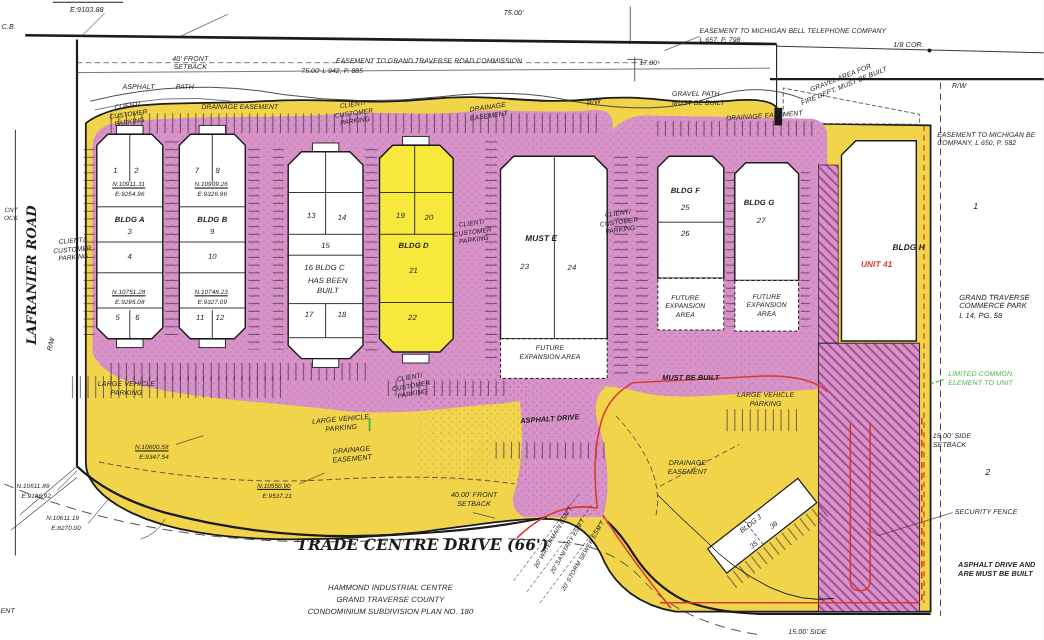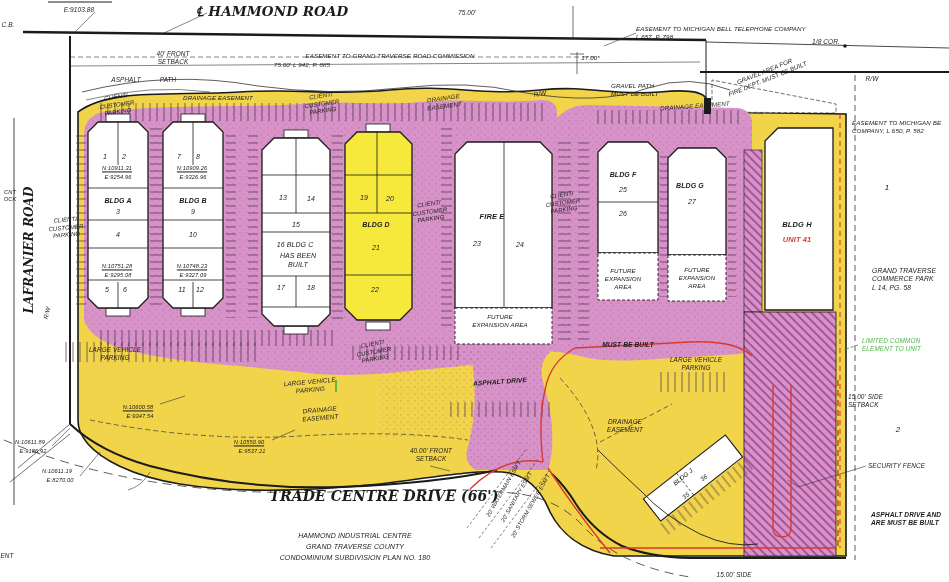--- a/index.html
+++ b/index.html
@@ -177,21 +177,20 @@
   </g>
 
   <g fill="none">
     <path d="M846,349 L858,345" stroke="#4FB548" stroke-width="1" stroke-dasharray="3,2"></path>
     <path d="M336,380 L336,392" stroke="#3CB043" stroke-width="1.6"></path>
   </g>
 </svg>
 
 <div class="lbl" style="left: 79px; top: 10px; font-size: 6.5px; transform-origin: center center; transform: translate(-50%, -50%);">E:9103.88</div>
     <div class="lbl" style="left: 8px; top: 25px; font-size: 6.5px; transform-origin: center center; transform: translate(-50%, -50%);">C.B.</div>
-    <div class="lbl serif" style="left: 272px; top: 11px; font-size: 13.5px; font-weight: 700; transform-origin: center center; transform: translate(-50%, -50%);">℄ HAMMOND ROAD</div>
     <div class="lbl" style="left: 467px; top: 13px; font-size: 6.5px; transform-origin: center center; transform: translate(-50%, -50%);">75.00'</div>
     <div class="lbl" style="left: 173px; top: 58px; font-size: 6.4px; transform-origin: center center; transform: translate(-50%, -50%);">40' FRONT
 SETBACK</div>
     <div class="lbl" style="left: 390px; top: 56px; font-size: 6.2px; transform-origin: center center; transform: translate(-50%, -50%);">EASEMENT TO GRAND TRAVERSE ROAD COMMISSION</div>
     <div class="lbl" style="left: 302px; top: 65px; font-size: 6.2px; transform-origin: center center; transform: translate(-50%, -50%);">75.00'   L 942, P. 885</div>
     <div class="lbl left" style="left: 636px; top: 33px; font-size: 6.2px; transform-origin: left center; transform: translateY(-50%);">EASEMENT TO MICHIGAN BELL TELEPHONE COMPANY
 L 657, P. 798</div>
     <div class="lbl" style="left: 590px; top: 58px; font-size: 6.2px; transform-origin: center center; transform: translate(-50%, -50%);">17.00'</div>
     <div class="lbl" style="left: 826px; top: 42px; font-size: 6.5px; transform-origin: center center; transform: translate(-50%, -50%);">1/8 COR.</div>
     <div class="lbl" style="left: 766px; top: 75px; font-size: 6.2px; transform-origin: center center; transform: translate(-50%, -50%) rotate(-22deg);">GRAVEL AREA FOR
@@ -245,40 +244,40 @@
     <div class="lbl" style="left: 281px; top: 288px; transform-origin: center center; transform: translate(-50%, -50%);">17</div>
     <div class="lbl" style="left: 311px; top: 288px; transform-origin: center center; transform: translate(-50%, -50%);">18</div>
     <div class="lbl" style="left: 364px; top: 198px; transform-origin: center center; transform: translate(-50%, -50%);">19</div>
     <div class="lbl" style="left: 390px; top: 199px; transform-origin: center center; transform: translate(-50%, -50%);">20</div>
     <div class="lbl" style="left: 376px; top: 225px; font-weight: 700; transform-origin: center center; transform: translate(-50%, -50%);">BLDG D</div>
     <div class="lbl" style="left: 376px; top: 248px; transform-origin: center center; transform: translate(-50%, -50%);">21</div>
     <div class="lbl" style="left: 375px; top: 290px; transform-origin: center center; transform: translate(-50%, -50%);">22</div>
     <div class="lbl" style="left: 430px; top: 212px; font-size: 6px; transform-origin: center center; transform: translate(-50%, -50%) rotate(-8deg);">CLIENT/
 CUSTOMER
 PARKING</div>
-    <div class="lbl" style="left: 492px; top: 217px; font-size: 7.5px; font-weight: 700; transform-origin: center center; transform: translate(-50%, -50%);">FIRE E</div>
+    <div class="lbl" style="left: 492px; top: 217px; font-size: 7.5px; font-weight: 700; transform-origin: center center; transform: translate(-50%, -50%);">MUST E</div>
     <div class="lbl" style="left: 477px; top: 244px; transform-origin: center center; transform: translate(-50%, -50%);">23</div>
     <div class="lbl" style="left: 520px; top: 245px; transform-origin: center center; transform: translate(-50%, -50%);">24</div>
     <div class="lbl" style="left: 500px; top: 321px; font-size: 6.2px; transform-origin: center center; transform: translate(-50%, -50%);">FUTURE
 EXPANSION AREA</div>
     <div class="lbl" style="left: 563px; top: 203px; font-size: 6px; transform-origin: center center; transform: translate(-50%, -50%) rotate(-8deg);">CLIENT/
 CUSTOMER
 PARKING</div>
     <div class="lbl" style="left: 623px; top: 175px; font-weight: 700; transform-origin: center center; transform: translate(-50%, -50%);">BLDG F</div>
     <div class="lbl" style="left: 623px; top: 190px; transform-origin: center center; transform: translate(-50%, -50%);">25</div>
     <div class="lbl" style="left: 623px; top: 214px; transform-origin: center center; transform: translate(-50%, -50%);">26</div>
     <div class="lbl" style="left: 623px; top: 279px; font-size: 6.2px; transform-origin: center center; transform: translate(-50%, -50%);">FUTURE
 EXPANSION
 AREA</div>
     <div class="lbl" style="left: 690px; top: 186px; font-weight: 700; transform-origin: center center; transform: translate(-50%, -50%);">BLDG G</div>
     <div class="lbl" style="left: 692px; top: 202px; transform-origin: center center; transform: translate(-50%, -50%);">27</div>
     <div class="lbl" style="left: 697px; top: 278px; font-size: 6.2px; transform-origin: center center; transform: translate(-50%, -50%);">FUTURE
 EXPANSION
 AREA</div>
-    <div class="lbl" style="left: 797px; top: 225px; font-size: 7.5px; font-weight: 700; transform-origin: center center; transform: translate(-50%, -50%);">BLDG H</div>
+    <div class="lbl" style="left: 826px; top: 225px; font-size: 7.5px; font-weight: 700; transform-origin: center center; transform: translate(-50%, -50%);">BLDG H</div>
     <div class="lbl" style="left: 797px; top: 240px; font-size: 7.5px; font-weight: 700; color: rgb(216, 58, 46); transform-origin: center center; transform: translate(-50%, -50%);">UNIT 41</div>
     <div class="lbl" style="left: 887px; top: 188px; font-size: 8px; transform-origin: center center; transform: translate(-50%, -50%);">1</div>
     <div class="lbl left" style="left: 872px; top: 280px; font-size: 6.8px; transform-origin: left center; transform: translateY(-50%);">GRAND TRAVERSE
 COMMERCE PARK
 L 14, PG. 58</div>
     <div class="lbl left" style="left: 862px; top: 345px; font-size: 6.4px; color: rgb(79, 181, 72); transform-origin: left center; transform: translateY(-50%);">LIMITED COMMON
 ELEMENT TO UNIT</div>
     <div class="lbl left" style="left: 848px; top: 401px; font-size: 6.4px; transform-origin: left center; transform: translateY(-50%);">15.00' SIDE
 SETBACK</div>
     <div class="lbl" style="left: 898px; top: 430px; font-size: 8px; transform-origin: center center; transform: translate(-50%, -50%);">2</div>

